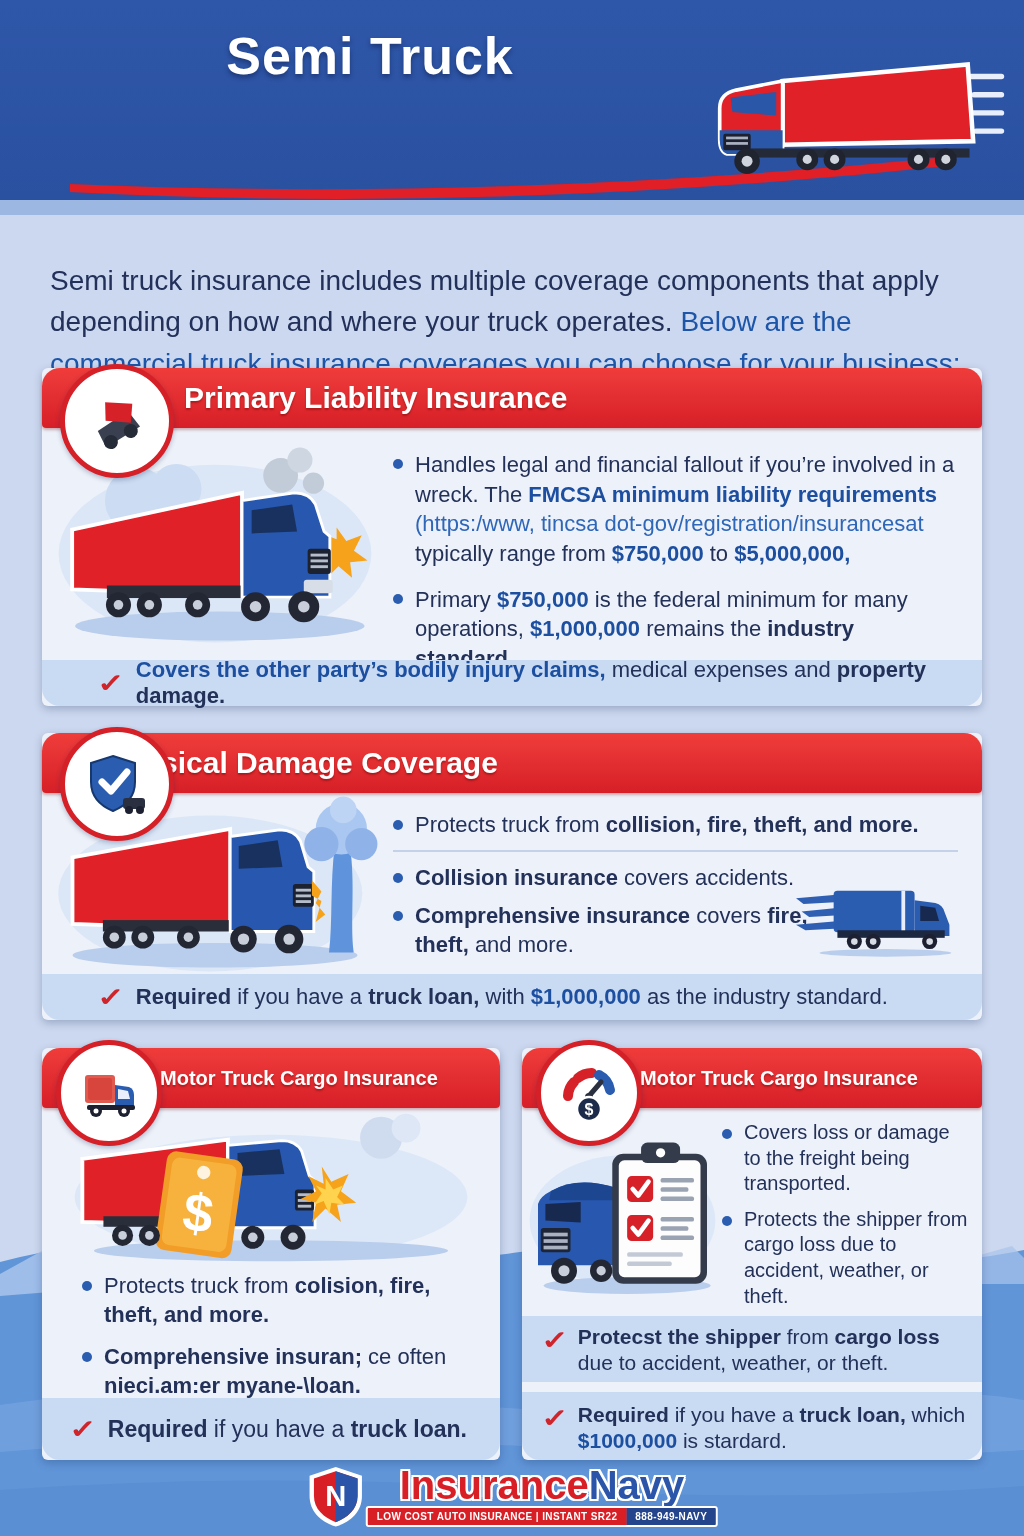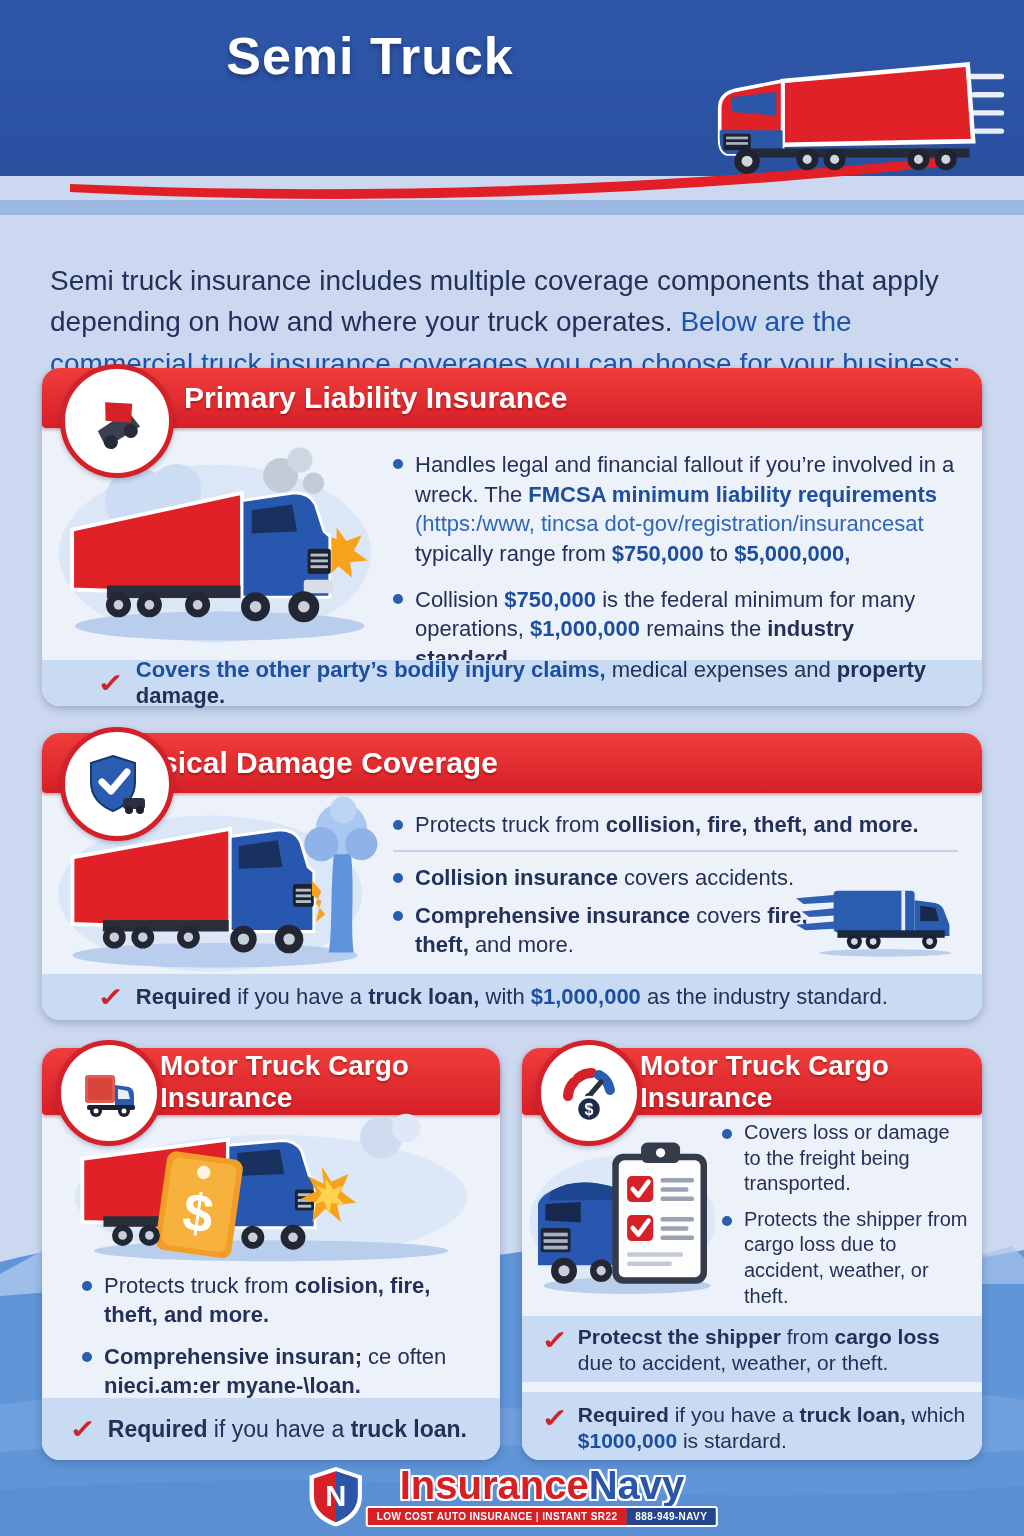--- a/index.html
+++ b/index.html
@@ -1,31 +1,31 @@
 <!DOCTYPE html>
 <html><head>
 <meta charset="utf-8">
 <style>
   html,body{margin:0;padding:0;background:#aebfdd;}
   .page{
     position:relative;width:1024px;height:1536px;margin:0 auto;overflow:hidden;
     background:#ccd8ef;font-family:"Liberation Sans",sans-serif;
   }
   
-  .hero{position:absolute;top:0;left:0;width:1024px;height:176px;background:linear-gradient(180deg,#2f57a9,#2a51a0);}
+  .hero{position:absolute;top:0;left:0;width:1024px;height:200px;background:linear-gradient(180deg,#2f57a9,#2a51a0);}
   .hero-band{position:absolute;top:200px;left:0;width:1024px;height:15px;background:#9db7e3;}
   .hero-title{position:absolute;top:26px;left:0;width:740px;text-align:center;color:#fff;}
   .hero-title .t1{font-size:52px;font-weight:800;letter-spacing:1px;text-shadow:0 3px 5px rgba(10,20,60,.45);}
   .hero-title .t2{font-size:66px;font-weight:800;letter-spacing:1px;margin-top:6px;text-shadow:0 3px 6px rgba(10,20,60,.45);}
   .hero-swoosh{position:absolute;left:62px;top:152px;width:895px;height:48px;}
   .hero-truck{position:absolute;right:18px;top:52px;width:310px;height:140px;}
   
   .intro{position:absolute;left:50px;top:232px;width:916px;font-size:28px;line-height:1.48;color:#22305a;}
   
-  .card{position:absolute;background:#edf1f9;border-radius:18px;box-shadow:0 3px 8px rgba(25,45,95,.28);z-index:2;}
+  .card{position:absolute;background:#edf1f9;border-radius:6px;box-shadow:0 3px 8px rgba(25,45,95,.28);z-index:2;}
   .card-header{
     position:absolute;top:0;left:0;right:0;height:60px;border-radius:18px 18px 4px 4px;
     background:linear-gradient(180deg,#ef3d3b,#d61f27);
     display:flex;align-items:center;color:#fff;font-weight:700;
     box-shadow:0 2px 3px rgba(120,10,10,.3);
   }
   .card-title{text-shadow:0 2px 2px rgba(100,0,0,.4);}
   .badge{
     position:absolute;background:#fff;border:5px solid #d62027;border-radius:50%;
     display:flex;align-items:center;justify-content:center;z-index:3;
@@ -57,21 +57,21 @@
   .card2 .illus-wrap{flex:none;width:345px;display:flex;align-items:center;justify-content:center;}
   .card2 .textcol{flex:1;padding:18px 24px 0 6px;font-size:22px;line-height:1.3;}
   .card2 .bullets li{margin-bottom:10px;}
   .card2 .divider{height:2px;background:#c4d1e8;margin:8px 0 12px;}
   .card2 .li-narrow{max-width:420px;}
   .card2 .mini-truck{position:absolute;right:26px;top:88px;width:160px;height:76px;}
   .card2 .card-foot{height:46px;padding-left:58px;font-size:22px;}
   
   .card3{left:42px;top:1048px;width:458px;height:412px;}
   .card4{left:522px;top:1048px;width:460px;height:412px;}
-  .card3 .card-header,.card4 .card-header{height:67px;padding-left:118px;font-size:28px;}
+  .card3 .card-header,.card4 .card-header{height:60px;padding-left:118px;font-size:20px;}
   .card3 .badge,.card4 .badge{top:-8px;left:14px;width:96px;height:96px;}
   .card3 .illus-wrap{position:absolute;top:60px;left:0;right:0;height:160px;display:flex;align-items:center;justify-content:center;}
   .card3 .bullets{position:absolute;top:224px;left:40px;right:16px;font-size:22px;line-height:1.3;}
   .card3 .bullets li{margin-bottom:14px;}
   .card3 .card-foot{height:62px;padding-left:30px;font-size:23px;}
   .card4 .card-body{position:absolute;top:58px;left:0;right:0;height:206px;display:flex;}
   .card4 .illus-wrap{flex:none;width:200px;display:flex;align-items:center;justify-content:center;}
   .card4 .bullets{flex:1;padding:14px 14px 0 0;font-size:20px;line-height:1.28;}
   .card4 .bullets li{margin-bottom:10px;gap:12px;}
   .card4 .foot-a{position:absolute;left:0;right:0;top:268px;height:66px;background:#c9daf3;display:flex;align-items:flex-start;gap:12px;padding:8px 14px 0 22px;box-sizing:border-box;color:#233159;font-size:21px;line-height:1.25;}
@@ -181,21 +181,21 @@
             <circle cx="262" cy="180" r="6" fill="#c9cfda"></circle>
         </svg>
       </div>
       <ul class="bullets">
         <li>
             <span class="dot"></span>
             <span class="li-text"><span>Handles legal and financial fallout if you’re involved in a wreck. The </span><span class="seg-b" style="color: rgb(29, 79, 160);">FMCSA minimum liability requirements</span><span> </span><span style="color: rgb(46, 102, 184);">(https:/www, tincsa dot-gov/registration/insurancesat</span><span> typically range from </span><span class="seg-b" style="color: rgb(29, 79, 160);">$750,000</span><span> to </span><span class="seg-b" style="color: rgb(29, 79, 160);">$5,000,000,</span></span>
           </li>
         <li>
             <span class="dot"></span>
-            <span class="li-text"><span>Collision </span><span class="seg-b" style="color: rgb(29, 79, 160);">$750,000</span><span> is the federal minimum for many operations, </span><span class="seg-b" style="color: rgb(29, 79, 160);">$1,000,000</span><span> remains the </span><span class="seg-b">industry standard.</span></span>
+            <span class="li-text"><span>Primary </span><span class="seg-b" style="color: rgb(29, 79, 160);">$750,000</span><span> is the federal minimum for many operations, </span><span class="seg-b" style="color: rgb(29, 79, 160);">$1,000,000</span><span> remains the </span><span class="seg-b">industry standard.</span></span>
           </li>
       </ul>
     </div>
     <div class="card-foot">
       <span class="check-glyph">✓</span>
       <span><span class="seg-b" style="color: rgb(29, 79, 160);">Covers the other party’s bodily injury claims,</span><span> medical expenses and </span><span class="seg-b">property damage.</span></span>
     </div>
   </section>
 
   <section class="card card2">

